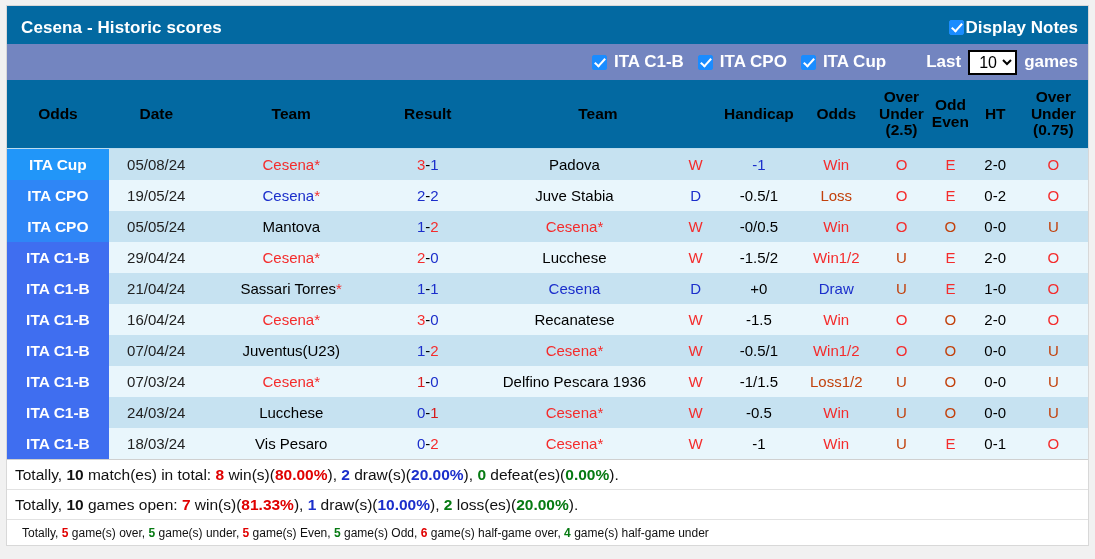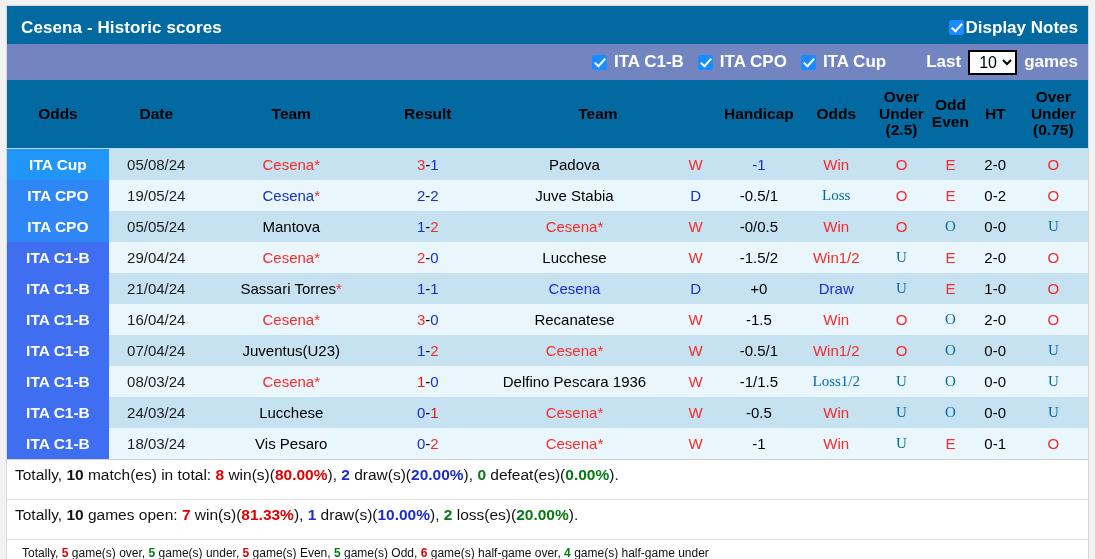--- a/index.html
+++ b/index.html
@@ -161,32 +161,32 @@
   }
   .lg-cup  { background: #2196f9; }
   .lg-cpo  { background: #2f86f6; }
   .lg-c1b  { background: #3f6ef0; }
 
   .date-cell { color: #222; text-align: center; }
 
   
   .c-red   { color: #f42c2c; }
   .c-blue  { color: #1b2ecb; }
-  .c-green { color: #0369a1; font-family: Liberation Serif, serif; }
+  .c-green { color: #c2410c; }
   .c-black { color: #000000; }
   .c-dkred { color: #d61a1a; }
   .star    { color: #f42c2c; }
 
   
   .summary {
     border-top: 1px solid #d0d0d0;
     padding: 0;
   }
   .summary .line {
-    padding: 6px 8px 15px 8px;
+    padding: 6px 8px 5px 8px;
     font-size: 15.5px;
     color: #111;
     border-bottom: 1px solid #e2e2e2;
     white-space: nowrap;
   }
   .summary .line:last-child { border-bottom: none; }
   .s-red   { color: #e00000; font-weight: bold; }
   .s-blue  { color: #1b2ecb; font-weight: bold; }
   .s-green { color: #067a12; font-weight: bold; }
   .s-bold  { font-weight: bold; color: #111; }
@@ -376,21 +376,21 @@
           <td class="c-red">Win1/2</td>
           <td class="c-red">O</td>
           <td class="c-green">O</td>
           <td class="c-black">0-0</td>
           <td class="c-green">U</td>
         </tr>
         <tr class="even">
           <td class="match-cell">
             <span class="league-badge lg-c1b">ITA C1-B</span>
           </td>
-          <td class="date-cell">08/03/24</td>
+          <td class="date-cell">07/03/24</td>
           <td><span class="c-red">Cesena</span><span class="star">*</span></td>
           <td><span class="c-dkred">1</span><span class="c-black">-</span><span class="c-blue">0</span></td>
           <td><span class="c-black">Delfino Pescara 1936</span></td>
           <td class="c-red">W</td>
           <td class="c-black">-1/1.5</td>
           <td class="c-green">Loss1/2</td>
           <td class="c-green">U</td>
           <td class="c-green">O</td>
           <td class="c-black">0-0</td>
           <td class="c-green">U</td>

